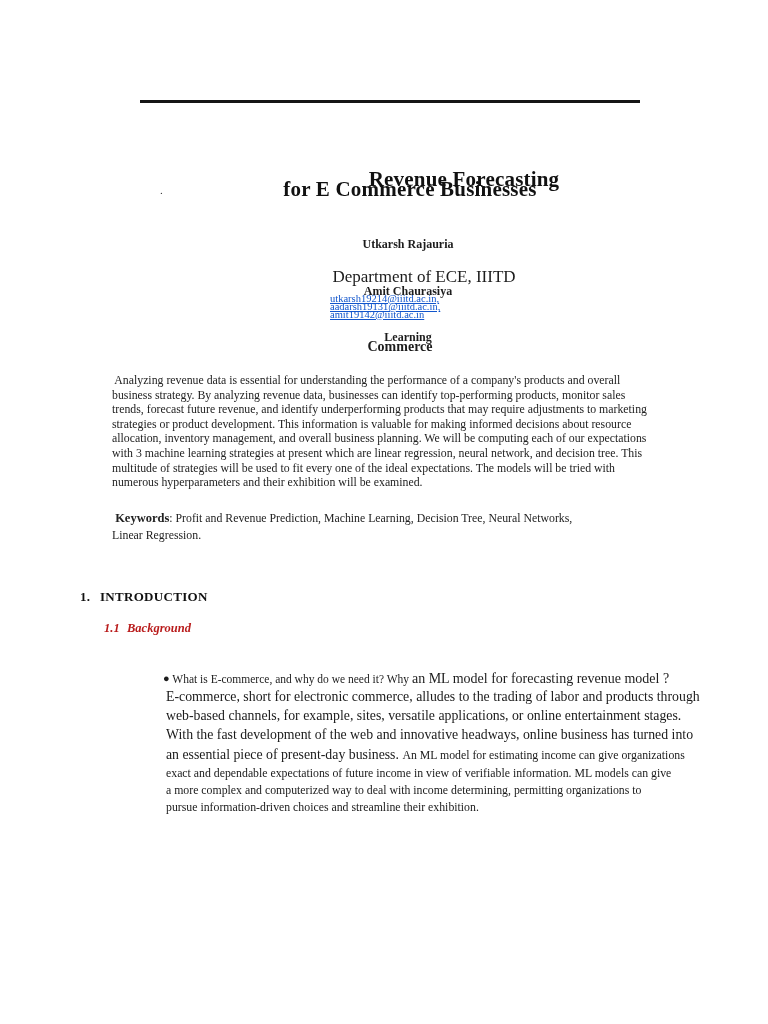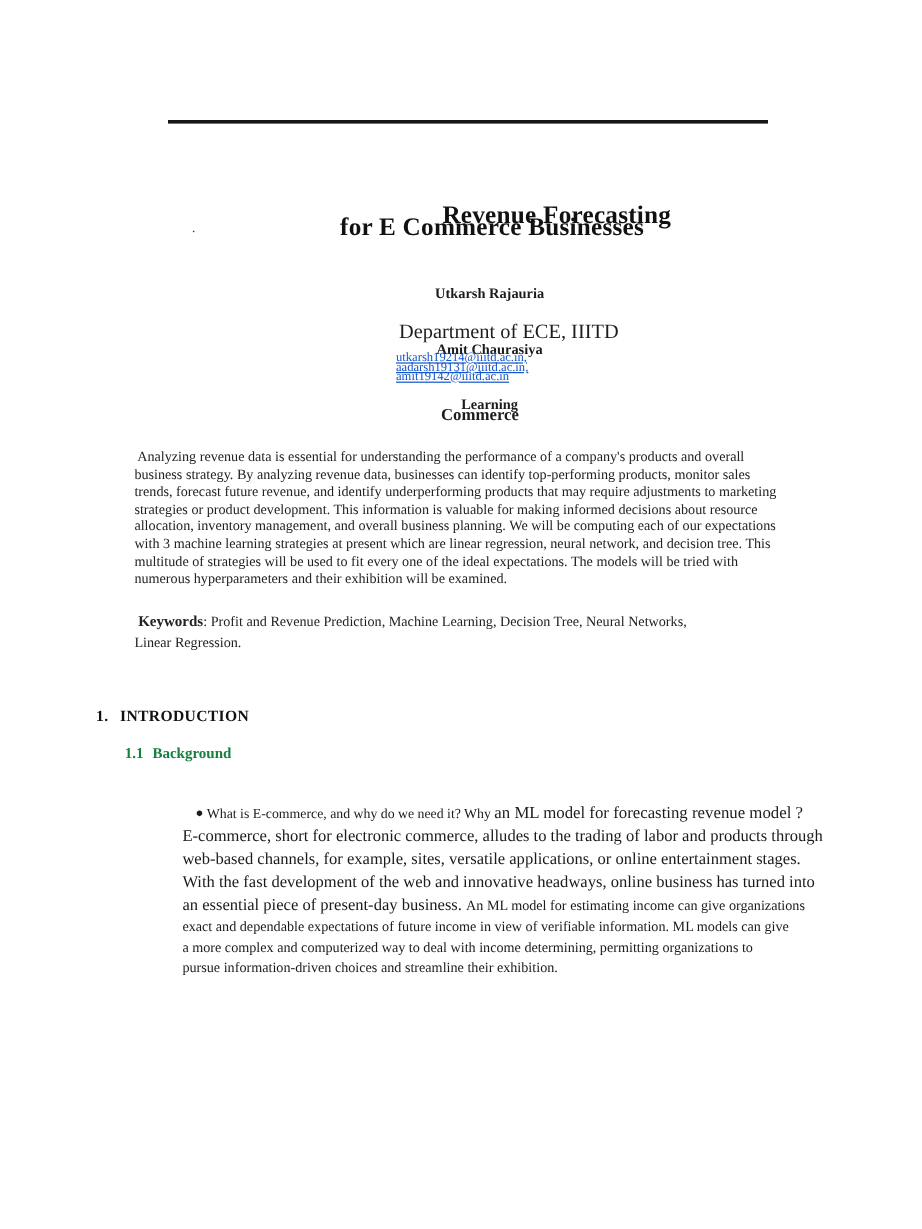--- a/index.html
+++ b/index.html
@@ -64,34 +64,35 @@
 
   .sec-heading {
     position: absolute; left: 80px; top: 589px;
     font-size: 13px; font-weight: bold; color: #111; letter-spacing: 0.3px;
     display: flex;
   }
   .sec-heading .num { width: 20px; }
 
   .subsec-heading {
     position: absolute; left: 104px; top: 621px;
-    font-size: 12.5px; font-weight: bold; color: #15803d;
+    font-size: 12.5px; font-weight: bold; color: #b91c1c;
     display: flex;
+    font-style: italic;
   }
   .subsec-heading .num { width: 23px; }
 
   .bullet-line {
     position: absolute; left: 147px; top: 651px; white-space: pre;
   }
   .bullet-line .marker { font-size: 11px; vertical-align: 1px; }
   .bullet-line .small { font-size: 11.5px; }
   .bullet-line .large { font-size: 14px; }
 
   .intro-par {
-    position: absolute; left: 152px; top: 687px; width: 560px; color: #1a1a1a;
+    position: absolute; left: 166px; top: 687px; width: 560px; color: #1a1a1a;
   }
   .intro-par div { white-space: pre; }
   .intro-par .lg { font-size: 13.8px; line-height: 19px; }
   .intro-par .sm { font-size: 11.8px; line-height: 17px; }
   .intro-par .mix { line-height: 19px; }
   .intro-par .mix .lg-span { font-size: 13.8px; text-align: right; }
   .intro-par .mix .sm-span { font-size: 11.8px; }
 </style>
 </head>
 <body>

